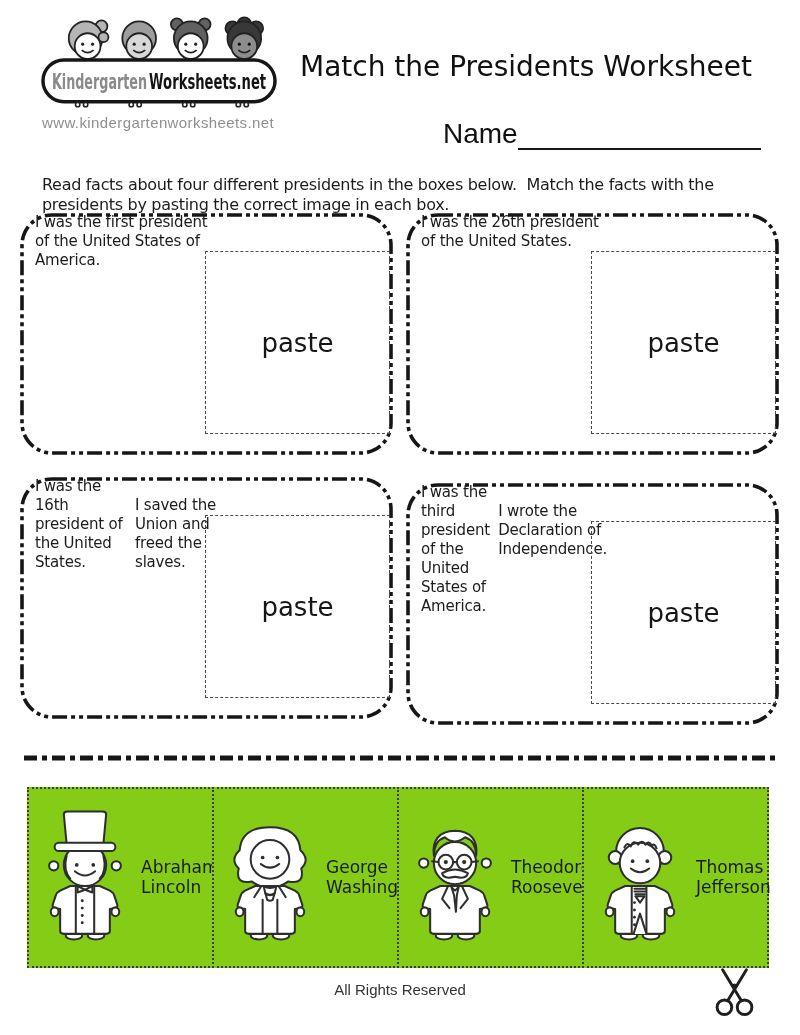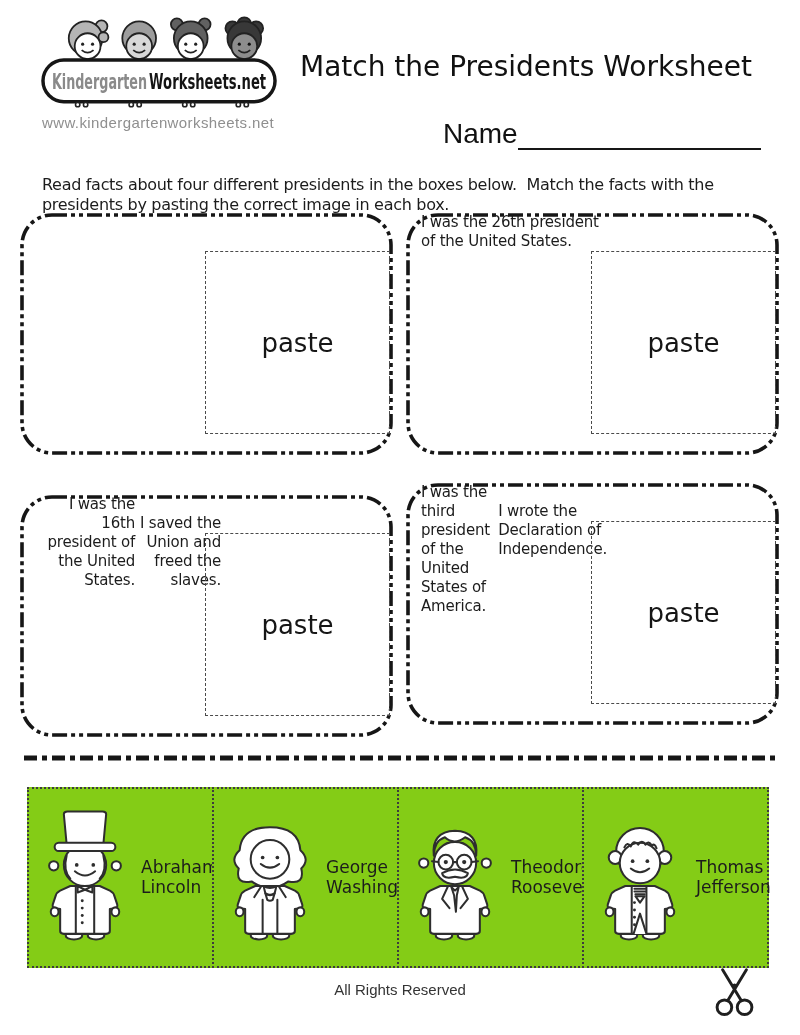--- a/index.html
+++ b/index.html
@@ -20,21 +20,21 @@
               font-family:"Liberation Sans", sans-serif; color:#111; }
   .name-line { display:inline-block; width:243px; height:32px; border-bottom:2.5px solid #161616;
                vertical-align:bottom; }
   .instructions { position:absolute; left:42px; top:175px; width:740px;
                   font-size:16px; line-height:20px; letter-spacing:-.3px; }
   .instructions div { white-space:pre; }
   
   .fact-box { position:absolute; width:373px; height:242px; }
   .fb-1 { left:20px;  top:213px; }
   .fb-2 { left:406px; top:213px; }
-  .fb-3 { left:20px;  top:495px;text-align:right; }
+  .fb-3 { left:20px;  top:477px; }
   .fb-4 { left:406px; top:483px; }
   .fact-border { position:absolute; inset:0; width:100%; height:100%; }
   .fact-border rect { fill:none; stroke:#161616; stroke-width:3.6; stroke-dasharray:15 4 4 4 4 4; }
   .fact-text { position:absolute; left:15px; top:0; height:100%; width:186px;
                display:flex; flex-direction:row; justify-content:center;
                font-size:15px; line-height:19px; letter-spacing:-.2px; }
   .fact-text p { margin:0; }
   .fact-text p + p { margin-top:19px; }
   .fact-text p:empty { display:none; }
   .paste-box { position:absolute; right:3px; top:38px; width:185px; height:183px;
@@ -122,20 +122,24 @@
   </div>
   <div class="instructions">
     <div>Read facts about four different presidents in the boxes below.  Match the facts with the</div>
     <div>presidents by pasting the correct image in each box.</div>
   </div>
 
   <div class="fact-box fb-1">
     <svg class="fact-border" viewBox="0 0 373 242" preserveAspectRatio="none">
         <rect x="2" y="2" width="369" height="238" rx="30"></rect>
       </svg>
+    <div class="fact-text">
+      <p>I was the first president of the United States of America.</p>
+
+    </div>
     <div class="paste-box">
       <span class="paste-label">paste</span>
     </div>
   </div>
 
   <div class="fact-box fb-2">
     <svg class="fact-border" viewBox="0 0 373 242" preserveAspectRatio="none">
         <rect x="2" y="2" width="369" height="238" rx="30"></rect>
       </svg>
     <div class="fact-text">

